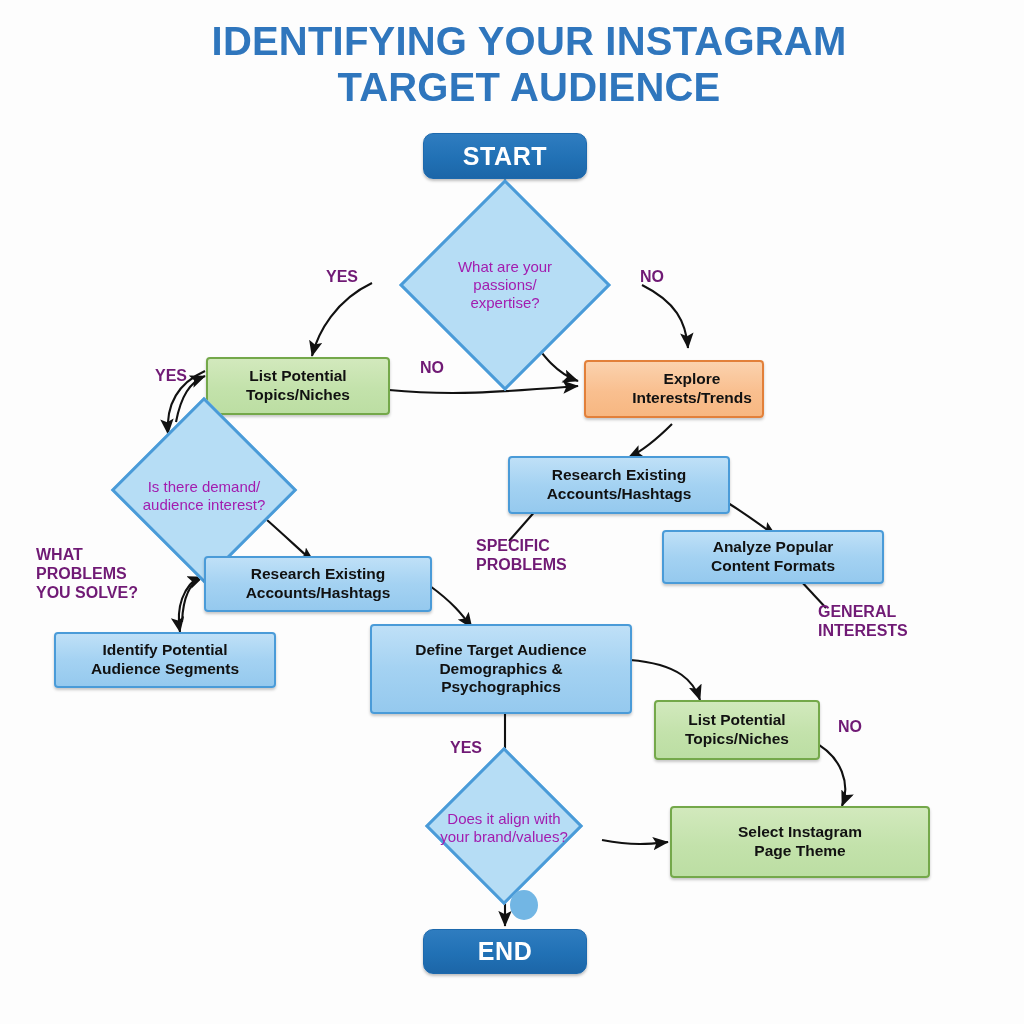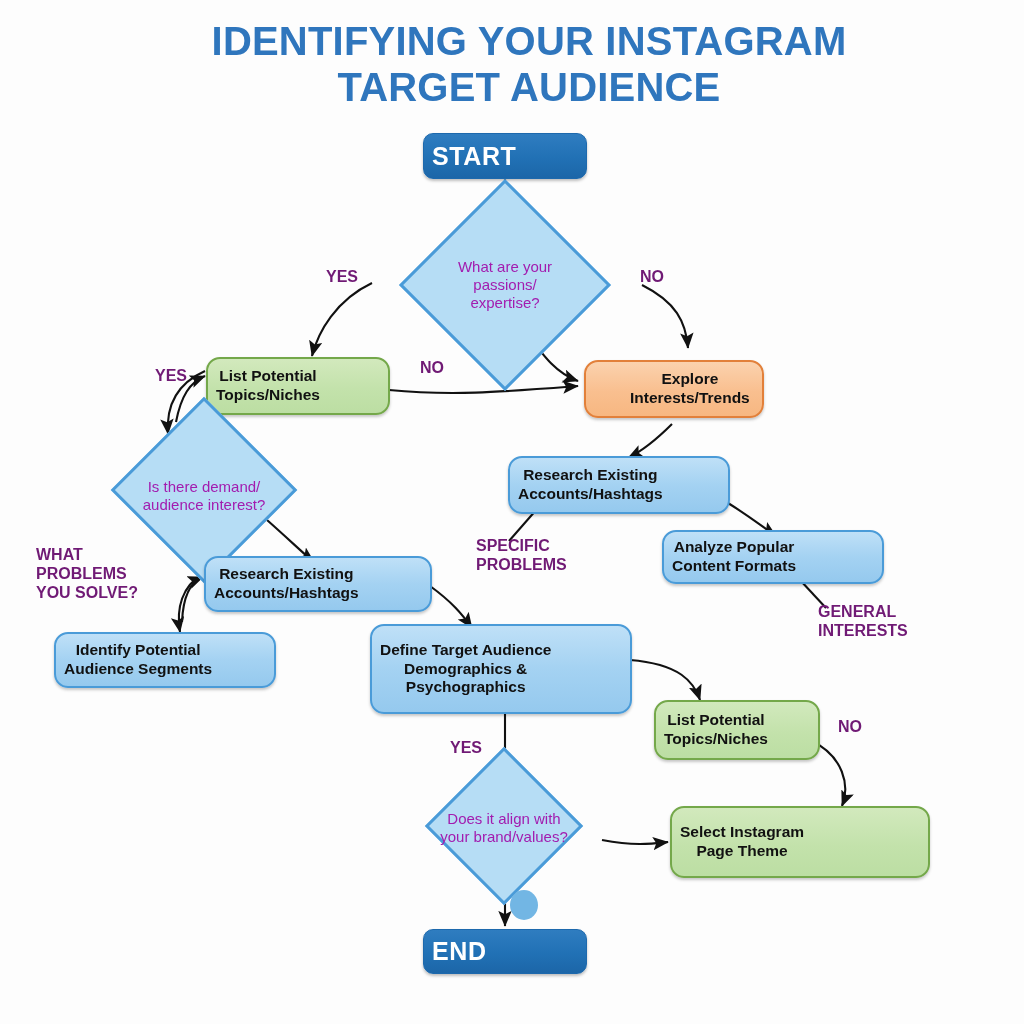--- a/index.html
+++ b/index.html
@@ -24,21 +24,21 @@
     font-family:"Liberation Sans", sans-serif;
     padding-left:17px;
   }
   .title .l2{display:block;}
 
   svg.edges{position:absolute;left:0;top:0;width:1024px;height:1024px;pointer-events:none;}
 
   .node{
     position:absolute;
     box-sizing:border-box;
-    display:flex;align-items:center;
+    display:flex;align-items:center;justify-content:center;
     text-align:center;
     font-weight:bold;
     color:#111;
     line-height:1.22;
     font-family:"Liberation Sans", sans-serif;
   }
   .node span{display:block;padding:0 8px;}
 
   
   .term{
@@ -46,21 +46,21 @@
     background:linear-gradient(180deg,#2f7dc0 0%,#2171b5 55%,#1c66a8 100%);
     color:#ffffff;
     font-size:25px;
     letter-spacing:.6px;
     box-shadow:0 2px 3px rgba(0,0,0,.25);
     border:1px solid #1d69ad;
   }
 
   
   .proc{
-    border-radius:14px;
+    border-radius:4px;
     font-size:15.5px;
     box-shadow:0 2px 3px rgba(0,0,0,.22);
   }
   .proc.blue{
     background:linear-gradient(180deg,#bfe0f7 0%,#a4d2f2 50%,#95c9ee 100%);
     border:2px solid #4a9bd8;
   }
   .proc.green{
     background:linear-gradient(180deg,#d2e9bd 0%,#c3e2ab 55%,#bcdea3 100%);
     border:2px solid #74a84a;

